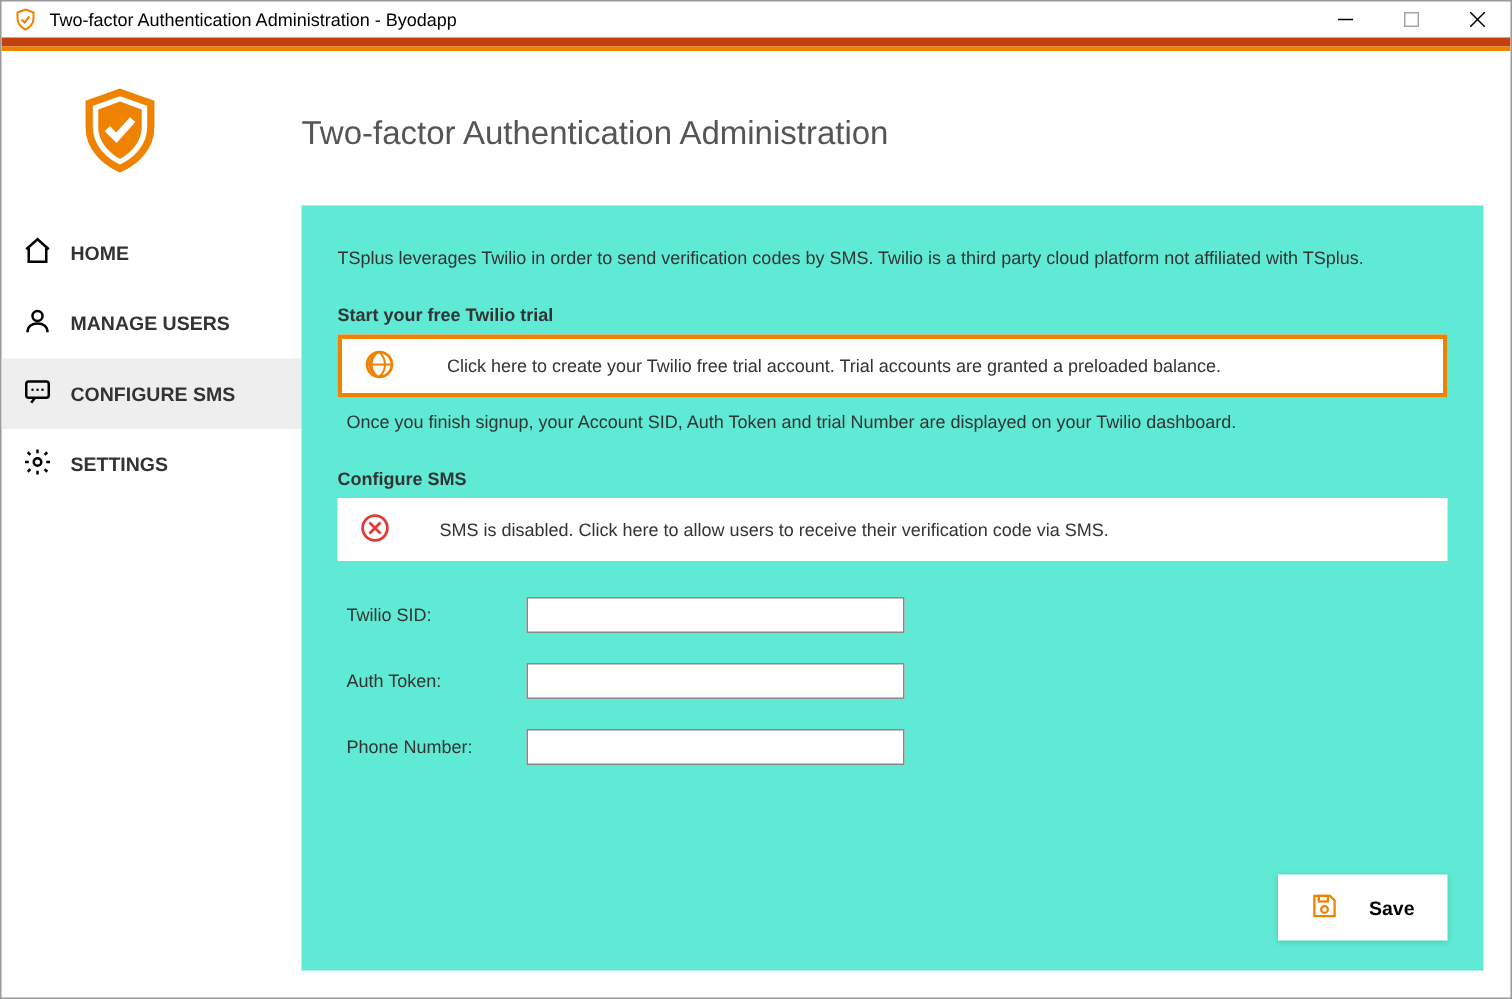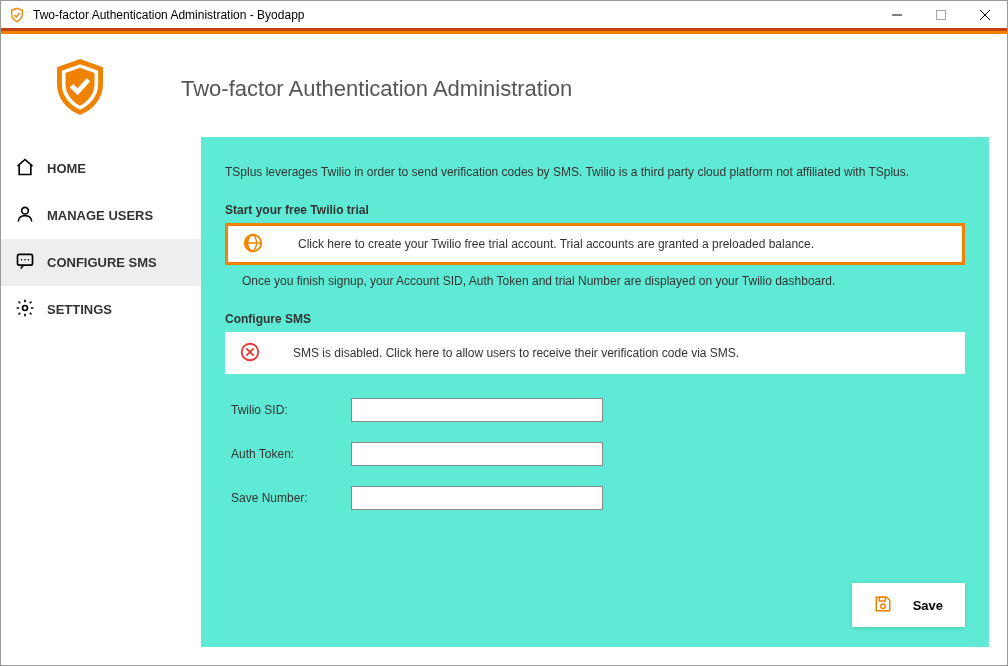--- a/index.html
+++ b/index.html
@@ -12,31 +12,31 @@
       border: 1px solid #999;
       display: flex;
       flex-direction: column;
       background: #fff;
     }
     .titlebar {
       display: flex;
       align-items: center;
       height: 30px;
       padding: 0 0 0 8px;
-      border-bottom: 3px solid #c2410c;
+      border-bottom: 6px solid #c2410c;
     }
     .titlebar .app-icon { width: 16px; height: 16px; margin-right: 8px; }
     .titlebar .title { font-size: 12px; flex: 1; color: #000; }
     .titlebar .wc { width: 44px; height: 30px; display: flex; align-items: center; justify-content: center; }
     .orange-bar { height: 3px; background: #ef8200; }
     .header {
       display: flex;
       align-items: center;
       padding: 24px 20px 18px 50px;
-      gap: 72px;
+      gap: 92px;
     }
     .header h1 { font-size: 22px; font-weight: 400; color: #555; }
     .main {
       display: flex;
       flex: 1;
       min-height: 0;
     }
     .sidebar {
       width: 200px;
       padding-top: 8px;
@@ -67,21 +67,21 @@
       border: 3px solid #ef8200;
       background: #fff;
       height: 42px;
       display: flex;
       align-items: center;
       padding: 0 14px;
       gap: 34px;
       cursor: pointer;
     }
     .trial-box .msg { font-size: 12px; }
-    .post-trial { font-size: 12px; margin: 9px 6px 24px 17px; }
+    .post-trial { font-size: 12px; margin: 9px 6px 24px 6px; }
     .status-box {
       background: #fff;
       height: 42px;
       display: flex;
       align-items: center;
       padding: 0 14px;
       gap: 32px;
       margin-bottom: 24px;
       cursor: pointer;
     }
@@ -227,21 +227,21 @@
 
     <div class="form-row">
       <label>Twilio SID:</label>
       <input type="text" value="" style="">
     </div>
     <div class="form-row">
       <label>Auth Token:</label>
       <input type="text" value="" style="">
     </div>
     <div class="form-row">
-      <label>Save Number:</label>
+      <label>Phone Number:</label>
       <input type="text" value="" style="">
     </div>
 
     <div class="btn-row">
       <button class="save-btn">
         <span>
           <svg width="18" height="18" viewBox="0 0 24 24">
               <path fill="none" stroke="#ef8200" stroke-width="2" d="M5 3 H17 L21 7 V21 H3 V3 H5 Z"></path>
               <rect x="7" y="3" width="8" height="5" fill="none" stroke="#ef8200" stroke-width="2"></rect>
               <circle cx="12" cy="15" r="3" fill="none" stroke="#ef8200" stroke-width="2"></circle>

